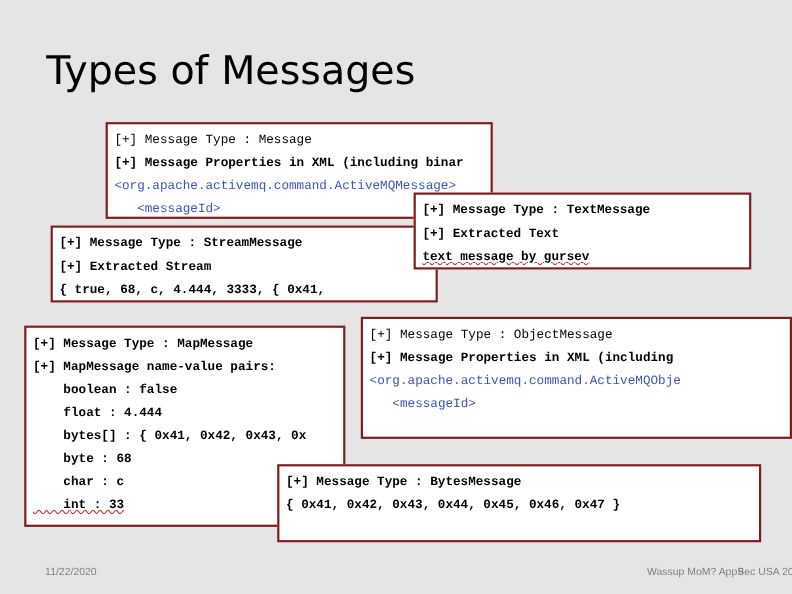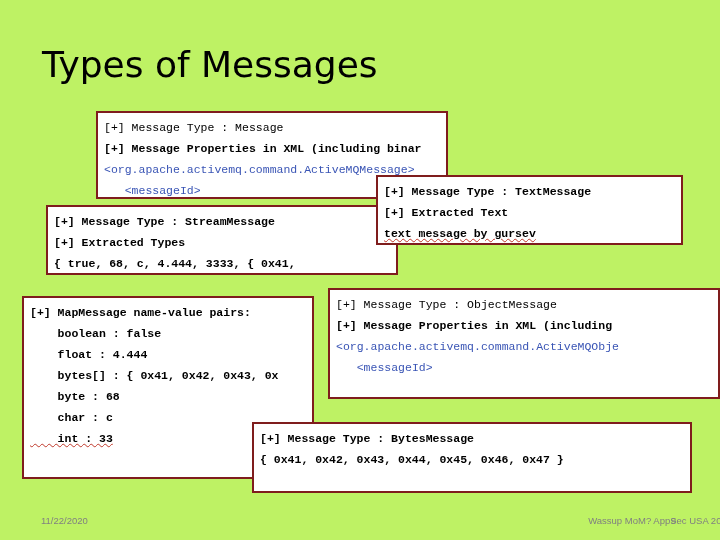--- a/index.html
+++ b/index.html
@@ -13,21 +13,21 @@
     font-family: "Liberation Sans", sans-serif;
     overflow: hidden;
     position: relative;
   }
 
   #slide {
     position: absolute;
     left: 0; top: 0;
     width: 720px;
     height: 540px;
-    background: #bef264;
+    background: #e5e5e5;
   }
 
   .slide-title {
     position: absolute;
     left: 42px;
     top: 44px;
     font-family: "DejaVu Sans", sans-serif;
     font-size: 36px;
     font-weight: 400;
     color: #000000;
@@ -94,31 +94,32 @@
 
   <div class="codebox" id="box-message">
     <div class="line">[+] Message Type : Message</div>
     <div class="line b">[+] Message Properties in XML (including binar</div>
     <div class="line xml">&lt;org.apache.activemq.command.ActiveMQMessage&gt;</div>
     <div class="line xml">   &lt;messageId&gt;</div>
   </div>
 
   <div class="codebox" id="box-stream">
     <div class="line b">[+] Message Type : StreamMessage</div>
-    <div class="line b">[+] Extracted Types</div>
+    <div class="line b">[+] Extracted Stream</div>
     <div class="line b">{ true, 68, c, 4.444, 3333, { 0x41,</div>
   </div>
 
   <div class="codebox" id="box-text">
     <div class="line b">[+] Message Type : TextMessage</div>
     <div class="line b">[+] Extracted Text</div>
     <div class="line b squiggle">text message by gursev</div>
   </div>
 
   <div class="codebox" id="box-map">
+    <div class="line b">[+] Message Type : MapMessage</div>
     <div class="line b">[+] MapMessage name-value pairs:</div>
     <div class="line b">    boolean : false</div>
     <div class="line b">    float : 4.444</div>
     <div class="line b">    bytes[] : { 0x41, 0x42, 0x43, 0x</div>
     <div class="line b">    byte : 68</div>
     <div class="line b">    char : c</div>
     <div class="line b squiggle">    int : 33</div>
   </div>
 
   <div class="codebox" id="box-object">

